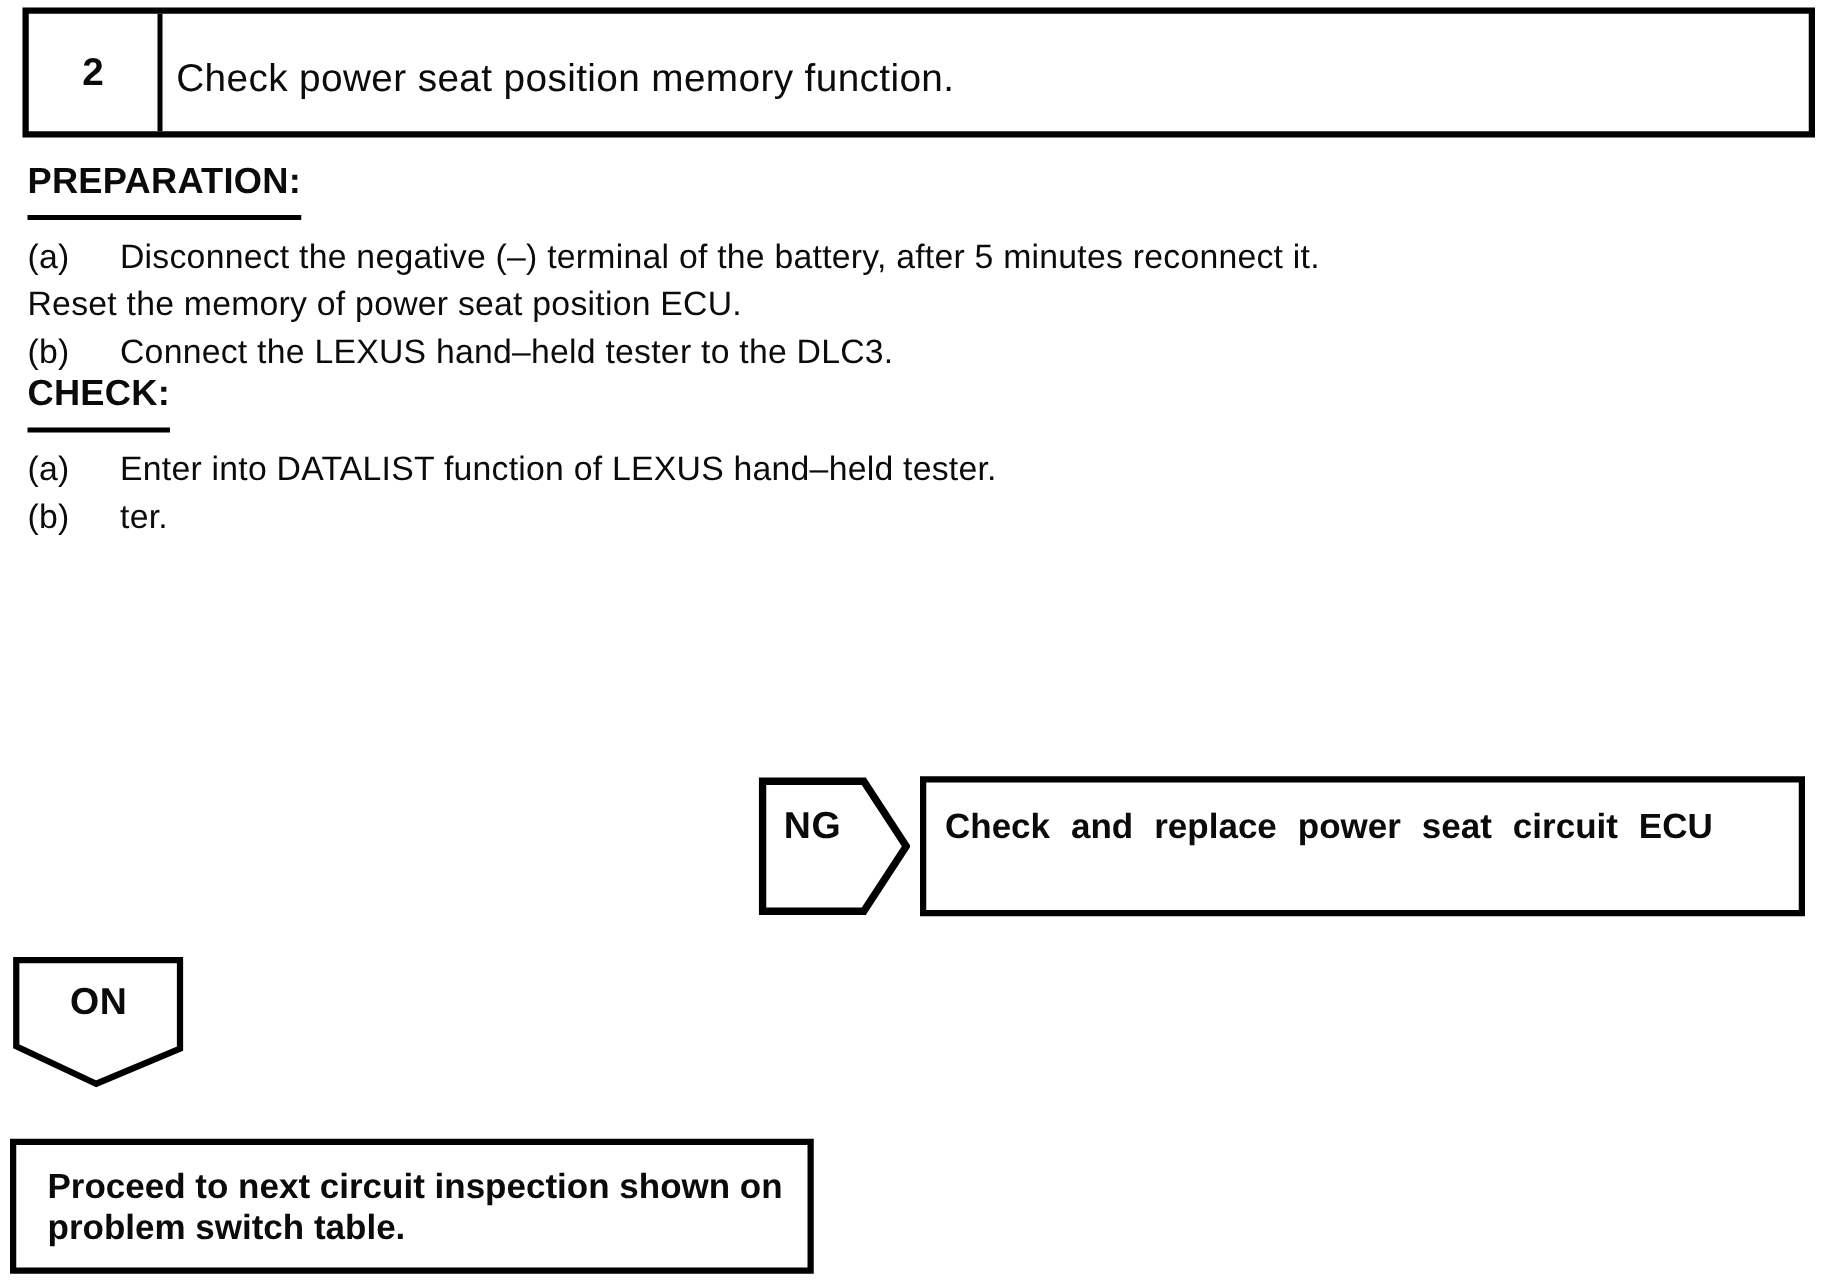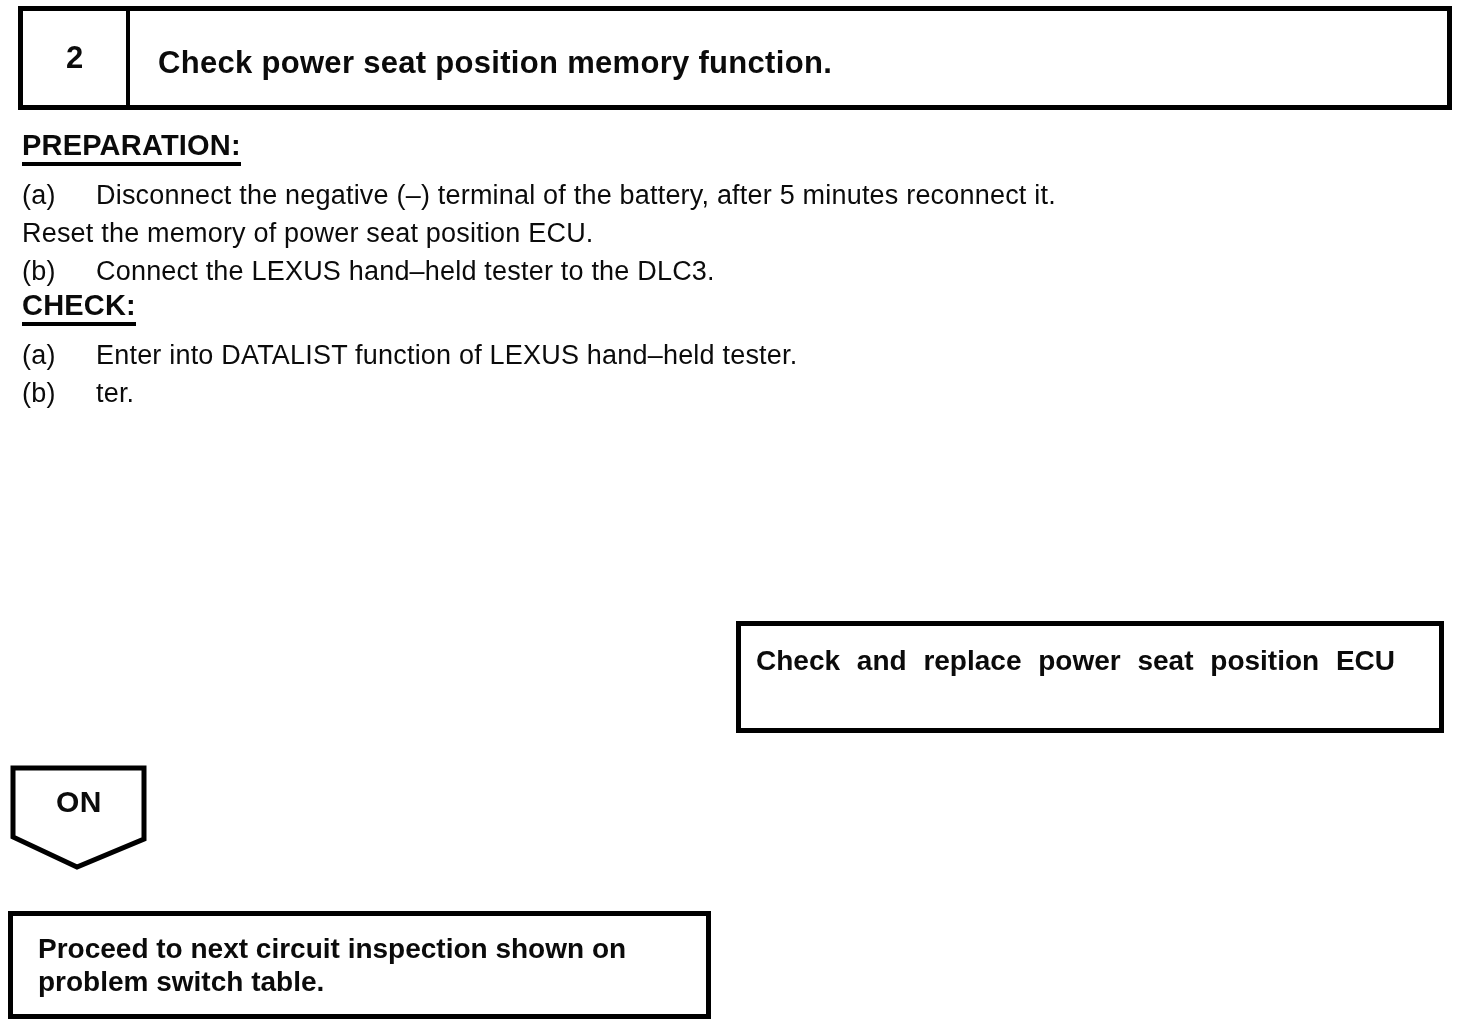--- a/index.html
+++ b/index.html
@@ -25,41 +25,41 @@
   }
   .header-num {
     width: 107px;
     border-right: 4px solid #000;
     display: flex; align-items: center; justify-content: center;
     font-weight: bold; font-size: 31px;
   }
   .header-title {
     flex: 1;
     display: flex; align-items: center;
-    padding-left: 28px;
-    font-weight: bold; font-size: 31px;
+    padding-left: 11px;
+    font-weight: normal; font-size: 31px;
     letter-spacing: 0.3px;
     margin-top: 10px;
   }
 
   
   .body-text {
     position: absolute;
     left: 22px; top: 130px;
     width: 1442px;
     font-size: 27px;
     line-height: 38px;
     letter-spacing: 0.2px;
   }
   .sec-heading-row { line-height: 30px; margin-bottom: 10px; }
   .sec-heading {
     display: inline-block;
     font-weight: bold;
     font-size: 29px;
-    padding-bottom: 2px;
+    padding-bottom: 12px;
     border-bottom: 4px solid #000;
   }
   .step { display: flex; }
   .step-label { flex: none; width: 74px; }
   .step-text { flex: 1; }
 
   
   .ng-connector {
     position: absolute;
     left: 607px; top: 621px;
@@ -89,21 +89,21 @@
     position: absolute;
     left: 10px; top: 765px;
     width: 138px; height: 106px;
   }
   .on-connector .connector-label {
     left: 0; top: 12px; width: 138px; height: 50px;
   }
   .result-box {
     position: absolute;
     left: 8px; top: 911px;
-    width: 703px; height: 108px;
+    width: 643px; height: 108px;
     border: 5px solid #000;
     padding: 16px 10px 0 25px;
     font-weight: bold; font-size: 28px;
     line-height: 33px;
     background: #fff;
   }
 </style>
 </head>
 <body>
 
@@ -145,23 +145,29 @@
 
     <div class="step">
       <span class="step-label">(b)</span>
       <span class="step-text">
         <div>ter.</div>
       </span>
     </div>
 
   </div>
 
+  <div class="ng-connector">
+    <svg width="121" height="112" viewBox="0 0 121 112">
+      <polygon points="3,4 84,4 118,56 84,108 3,108" fill="#ffffff" stroke="#000000" stroke-width="6"></polygon>
+    </svg>
+    <div class="connector-label">NG</div>
+  </div>
 
   <div class="ng-box">
-    <span>Check and replace power seat position ECU</span>
+    <span>Check and replace power seat circuit ECU</span>
   </div>
 
   <div class="on-connector">
     <svg width="138" height="106" viewBox="0 0 138 106">
       <polygon points="3,3 134,3 134,74 67,102 3,72" fill="#ffffff" stroke="#000000" stroke-width="5"></polygon>
     </svg>
     <div class="connector-label">ON</div>
   </div>
 
   <div class="result-box">

